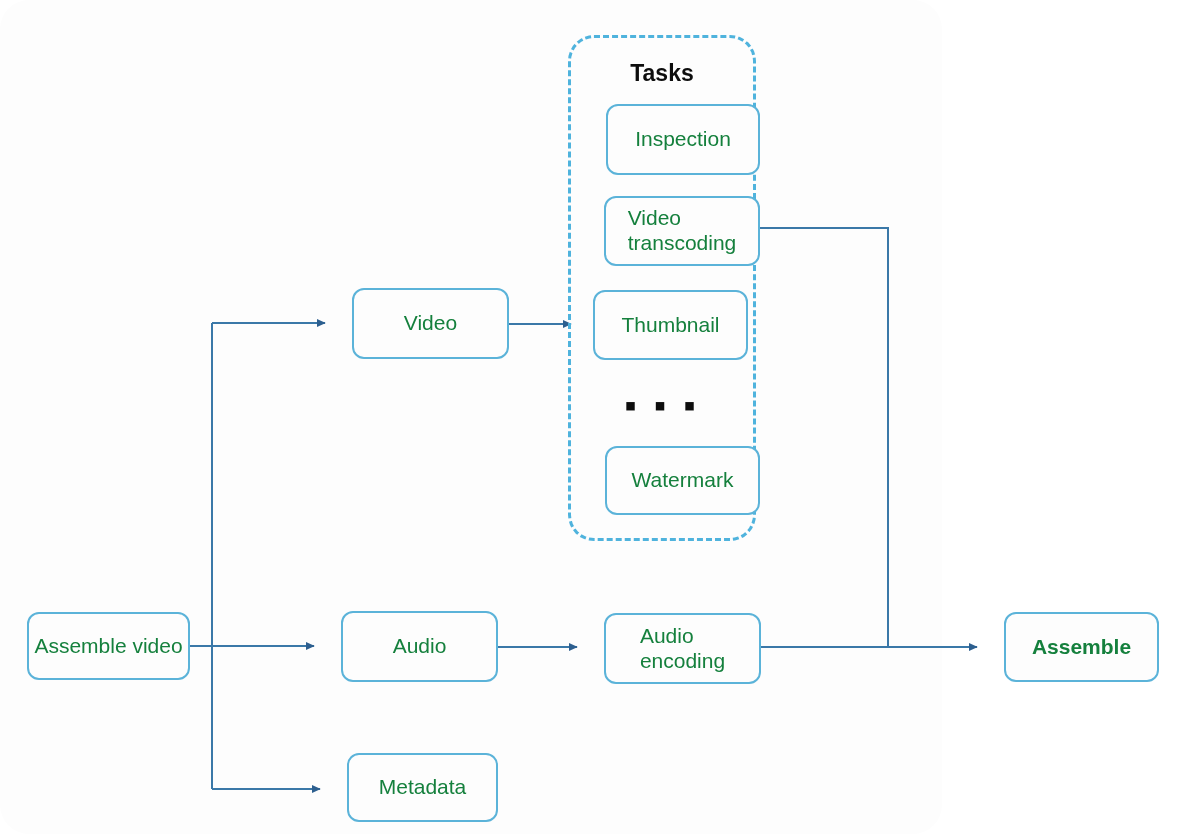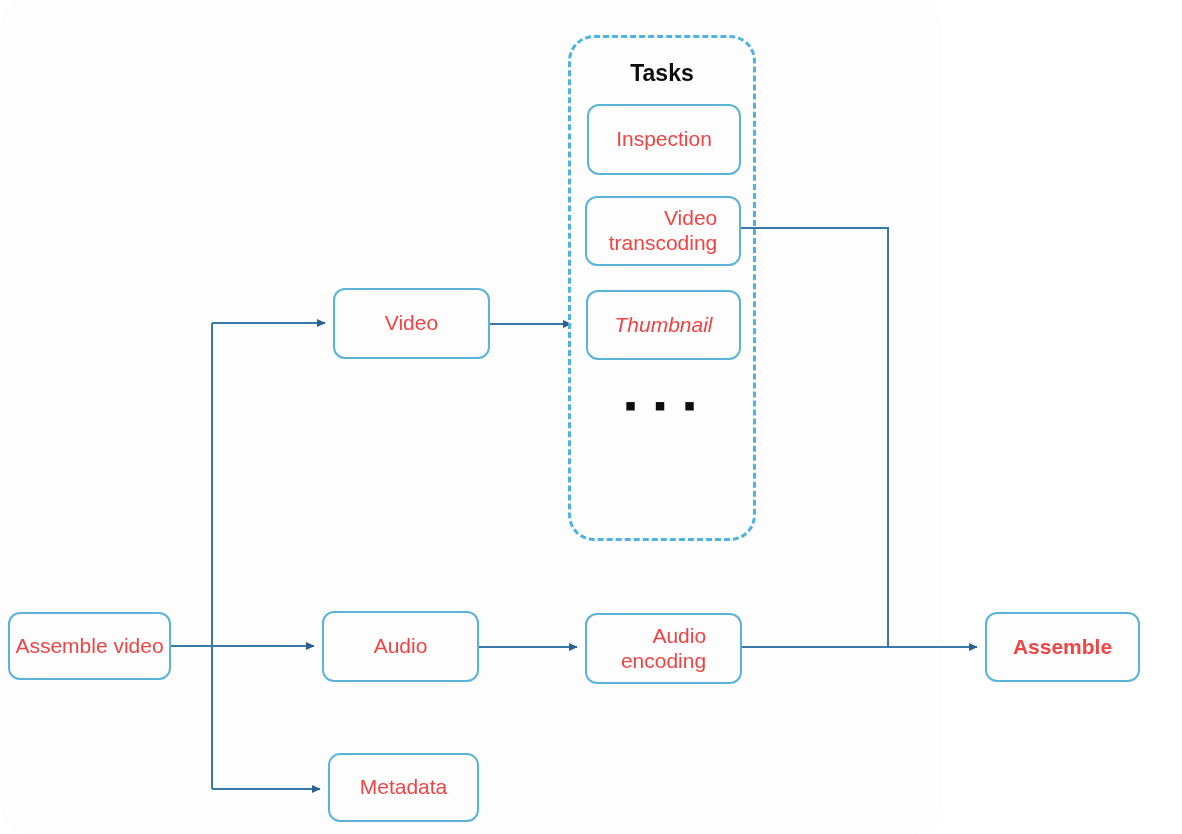--- a/index.html
+++ b/index.html
@@ -31,26 +31,27 @@
   }
   .node {
     position: absolute;
     box-sizing: border-box;
     background: #fdfdfd;
     border: 2.5px solid #5BB3D9;
     border-radius: 12px;
     display: flex;
     align-items: center;
     justify-content: center;
-    text-align: right;
+    text-align: left;
     font-size: 21px;
     line-height: 1.18;
-    color: #ef4444;
+    color: #15803d;
     white-space: pre-line;
     z-index: 3;
+    margin-left: 19px;
   }
   .group-box {
     position: absolute;
     box-sizing: border-box;
     border: 3px dashed #4FB3DD;
     border-radius: 26px;
     background: transparent;
     z-index: 1;
   }
   .group-title {
@@ -118,22 +119,25 @@
   <div class="node" id="node-3" style="left: 328px; top: 753px; width: 151px; height: 69px; border-color: rgb(91, 179, 217);">
     <span>Metadata</span>
   </div>
   <div class="node" id="node-4" style="left: 587px; top: 104px; width: 154px; height: 71px; border-color: rgb(91, 179, 217);">
     <span>Inspection</span>
   </div>
   <div class="node" id="node-5" style="left: 585px; top: 196px; width: 156px; height: 70px; border-color: rgb(91, 179, 217);">
     <span>Video
 transcoding</span>
   </div>
-  <div class="node" id="node-6" style="left: 586px; top: 290px; width: 155px; height: 70px; border-color: rgb(91, 179, 217); font-style: italic;">
+  <div class="node" id="node-6" style="left: 574px; top: 290px; width: 155px; height: 70px; border-color: rgb(91, 179, 217);">
     <span>Thumbnail</span>
+  </div>
+  <div class="node" id="node-7" style="left: 586px; top: 446px; width: 155px; height: 69px; border-color: rgb(91, 179, 217);">
+    <span>Watermark</span>
   </div>
   <div class="node" id="node-8" style="left: 585px; top: 613px; width: 157px; height: 71px; border-color: rgb(91, 179, 217);">
     <span>Audio
 encoding</span>
   </div>
   <div class="node" id="node-9" style="left: 985px; top: 612px; width: 155px; height: 70px; border-color: rgb(91, 179, 217); font-weight: bold;">
     <span>Assemble</span>
   </div>
 
   <div class="ellipsis-mark" id="tasks-ellipsis" style="left: 568px; top: 388px; width: 188px;">▪ ▪ ▪</div>

